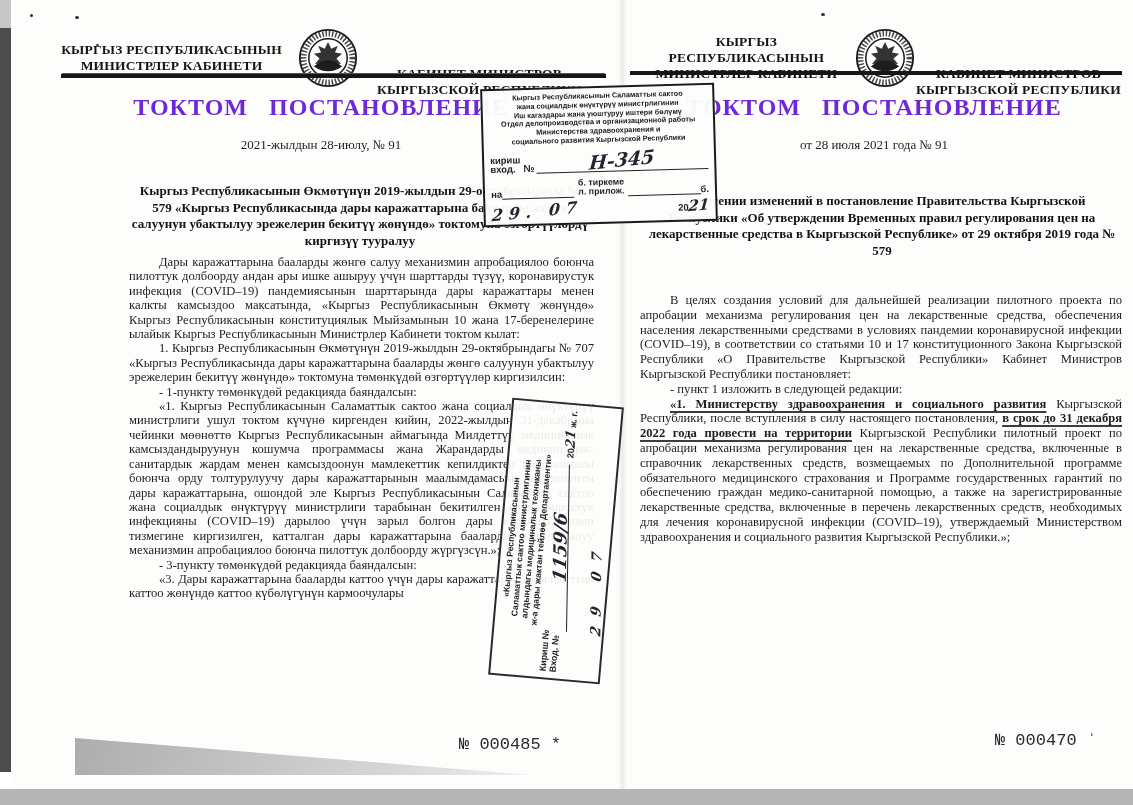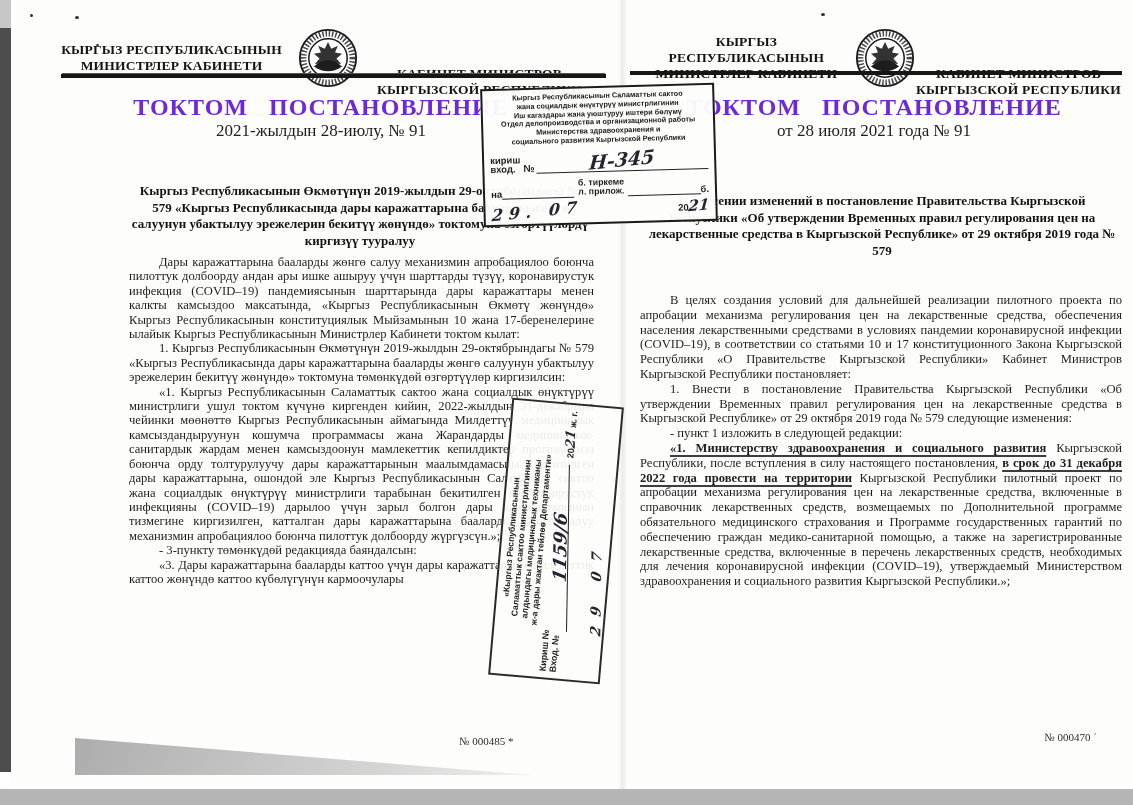--- a/index.html
+++ b/index.html
@@ -34,36 +34,36 @@
   .emblem { width:60px; height:60px; flex:0 0 auto; }
   .hdr-rule { position:absolute; height:3.5px; background:#161616; }
   .page-left .hdr-rule { left:50px; top:74px; width:545px; box-shadow:0 -2px 0 -1px #555; }
   .page-right .hdr-rule { left:6px; top:71px; width:492px; }
 
   
   .title-block { position:absolute; text-align:center; }
   .page-left .title-block { left:90px; top:94px; width:440px; }
   .page-right .title-block { left:30px; top:94px; width:440px; }
   .doc-type { font-weight:bold; font-size:24px; letter-spacing:1px; word-spacing:14px; color:#6d28d9;}
-  .doc-date { font-size:17px; margin-top:0; }
+  .doc-date { font-size:13px; margin-top:16px; }
 
   
   .doc-heading { position:absolute; font-weight:bold; font-size:13px; line-height:16.5px; text-align:center; color:#131313;}
   .page-left .doc-heading { left:118px; top:183px; width:462px; }
   .page-right .doc-heading { left:22px; top:193px; width:472px; }
 
   
   .doc-body { position:absolute; font-size:12.6px; line-height:14.4px; }
   .page-left .doc-body { left:118px; top:255px; width:465px; }
   .page-right .doc-body { left:16px; top:293px; width:482px; line-height:14.8px; }
   .doc-body p { text-align:justify; text-indent:30px; }
   .pen-u { text-decoration:underline; text-decoration-thickness:1.5px; text-underline-offset:3px; text-decoration-color:#3c3c44;font-weight:bold; }
 
   
-  .page-no { position:absolute; font-size:11px; color:#2a2a2a; }
+  .page-no { position:absolute; font-size:17px; color:#2a2a2a;font-family:Liberation Mono, monospace; }
   .page-left .page-no { left:448px; top:735px; }
   .page-right .page-no { right:36px; top:731px;margin-left:20px; }
 
   
   .entry-stamp { position:absolute; left:482px; top:86px; width:234px; z-index:6;
      border:2px solid #1b1b1b; background:rgba(253,253,252,0.96); padding:4px 6px 5px;
      transform:rotate(-1.6deg); font-family:"Liberation Sans", sans-serif; }
   .es-lines { text-align:center; font-size:7.3px; line-height:8.8px; font-weight:bold; color:#222; }
   .es-row1 { display:flex; align-items:flex-end; margin-top:7px; }
   .es-inlab { font-weight:bold; font-size:9.5px; line-height:9.5px; }
@@ -127,21 +127,22 @@
   <div class="hdr-rule"></div>
 
   <div class="title-block">
     <div class="doc-type">ТОКТОМ ПОСТАНОВЛЕНИЕ</div>
     <div class="doc-date">2021-жылдын 28-июлу, № 91</div>
   </div>
 
   <div class="doc-heading">Кыргыз Республикасынын Өкмөтүнүн 2019-жылдын 29-октябрындагы № 579 «Кыргыз Республикасында дары каражаттарына бааларды жөнгө салуунун убактылуу эрежелерин бекитүү жөнүндө» токтомуна өзгөртүүлөрдү киргизүү тууралуу</div>
   <div class="doc-body">
       <p><span>Дары каражаттарына бааларды жөнгө салуу механизмин апробациялоо боюнча пилоттук долбоорду андан ары ишке ашыруу үчүн шарттарды түзүү, коронавирустук инфекция (COVID–19) пандемиясынын шарттарында дары каражаттары менен калкты камсыздоо максатында, «Кыргыз Республикасынын Өкмөтү жөнүндө» Кыргыз Республикасынын конституциялык Мыйзамынын 10 жана 17-беренелерине ылайык Кыргыз Республикасынын Министрлер Кабинети токтом кылат:</span></p>
-      <p><span>1. Кыргыз Республикасынын Өкмөтүнүн 2019-жылдын 29-октябрындагы № 579 «Кыргыз Республикасында дары каражаттарына бааларды жөнгө салуунун убактылуу эрежелерин бекитүү жөнүндө» токтомуна төмөнкүдөй өзгөртүүлөр киргизилсин:</span></p>
+      <p><span>1. Кыргыз Республикасынын Өкмөтүнүн 2019-жылдын 29-октябрындагы № 707 «Кыргыз Республикасында дары каражаттарына бааларды жөнгө салуунун убактылуу эрежелерин бекитүү жөнүндө» токтомуна төмөнкүдөй өзгөртүүлөр киргизилсин:</span></p>
+      <p><span>- 1-пункту төмөнкүдөй редакцияда баяндалсын:</span></p>
       <p><span>«1. Кыргыз Республикасынын Саламаттык сактоо жана социалдык өнүктүрүү министрлиги ушул токтом күчүнө киргенден кийин, 2022-жылдын 31-декабрына чейинки мөөнөттө Кыргыз Республикасынын аймагында Милдеттүү медициналык камсыздандыруунун кошумча программасы жана Жарандарды медициналык-санитардык жардам менен камсыздоонун мамлекеттик кепилдиктер программасы боюнча орду толтурулуучу дары каражаттарынын маалымдамасына киргизилген дары каражаттарына, ошондой эле Кыргыз Республикасынын Саламаттык сактоо жана социалдык өнүктүрүү министрлиги тарабынан бекитилген коронавирустук инфекцияны (COVID–19) дарылоо үчүн зарыл болгон дары каражаттарынын тизмегине киргизилген, катталган дары каражаттарына бааларды жөнгө салуу механизмин апробациялоо боюнча пилоттук долбоорду жүргүзсүн.»;</span></p>
       <p><span>- 3-пункту төмөнкүдөй редакцияда баяндалсын:</span></p>
       <p><span>«3. Дары каражаттарына бааларды каттоо үчүн дары каражаттарын мамлекеттик каттоо жөнүндө каттоо күбөлүгүнүн кармоочулары</span></p>
     </div>
   <div class="page-no">№ 000485  *</div>
 </div>
 
 <div class="page page-right">
   <div class="hdr">
     <div class="hdr-org kg">КЫРГЫЗ РЕСПУБЛИКАСЫНЫН МИНИСТРЛЕР КАБИНЕТИ</div>
@@ -159,21 +160,20 @@
   <div class="hdr-rule"></div>
 
   <div class="title-block">
     <div class="doc-type">ТОКТОМ ПОСТАНОВЛЕНИЕ</div>
     <div class="doc-date">от 28 июля 2021 года № 91</div>
   </div>
 
   <div class="doc-heading">О внесении изменений в постановление Правительства Кыргызской Республики «Об утверждении Временных правил регулирования цен на лекарственные средства в Кыргызской Республике» от 29 октября 2019 года № 579</div>
   <div class="doc-body">
       <p><span>В целях создания условий для дальнейшей реализации пилотного проекта по апробации механизма регулирования цен на лекарственные средства, обеспечения населения лекарственными средствами в условиях пандемии коронавирусной инфекции (COVID–19), в соответствии со статьями 10 и 17 конституционного Закона Кыргызской Республики «О Правительстве Кыргызской Республики» Кабинет Министров Кыргызской Республики постановляет:</span></p>
-      <p><span>1. Внести в постановление Правительства Кыргызской Республики «Об утверждении Временных правил регулирования цен на лекарственные средства в Кыргызской Республике» от 29 октября 2019 года № 579 следующие изменения:</span></p>
       <p><span>- пункт 1 изложить в следующей редакции:</span></p>
       <p><span class="pen-u">«1. Министерству здравоохранения и социального развития</span><span> Кыргызской Республики, после вступления в силу настоящего постановления, </span><span class="pen-u">в срок до 31 декабря 2022 года провести на территории</span><span> Кыргызской Республики пилотный проект по апробации механизма регулирования цен на лекарственные средства, включенные в справочник лекарственных средств, возмещаемых по Дополнительной программе обязательного медицинского страхования и Программе государственных гарантий по обеспечению граждан медико-санитарной помощью, а также на зарегистрированные лекарственные средства, включенные в перечень лекарственных средств, необходимых для лечения коронавирусной инфекции (COVID–19), утверждаемый Министерством здравоохранения и социального развития Кыргызской Республики.»;</span></p>
     </div>
   <div class="page-no">№ 000470  ˈ</div>
 </div>
 
 <div class="entry-stamp">
   <div class="es-lines">
       <div>Кыргыз Республикасынын Саламаттык сактоо</div>
       <div>жана социалдык өнүктүрүү министрлигинин</div>

